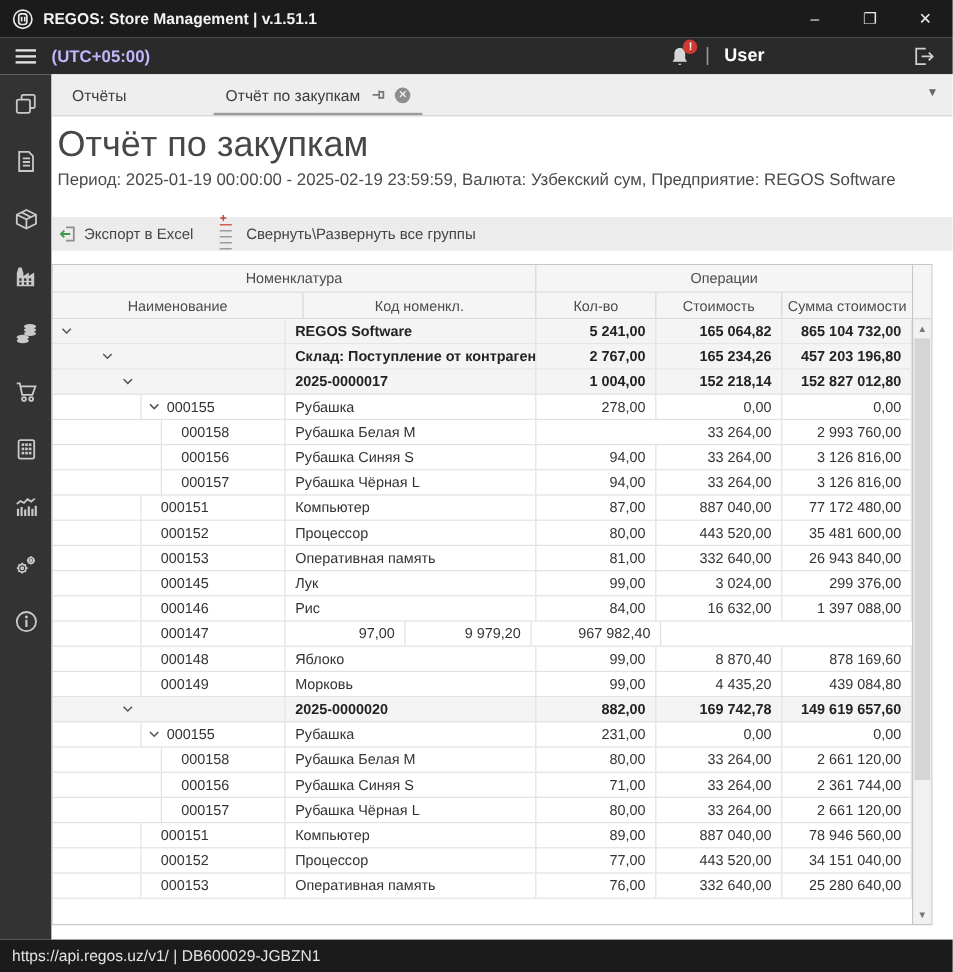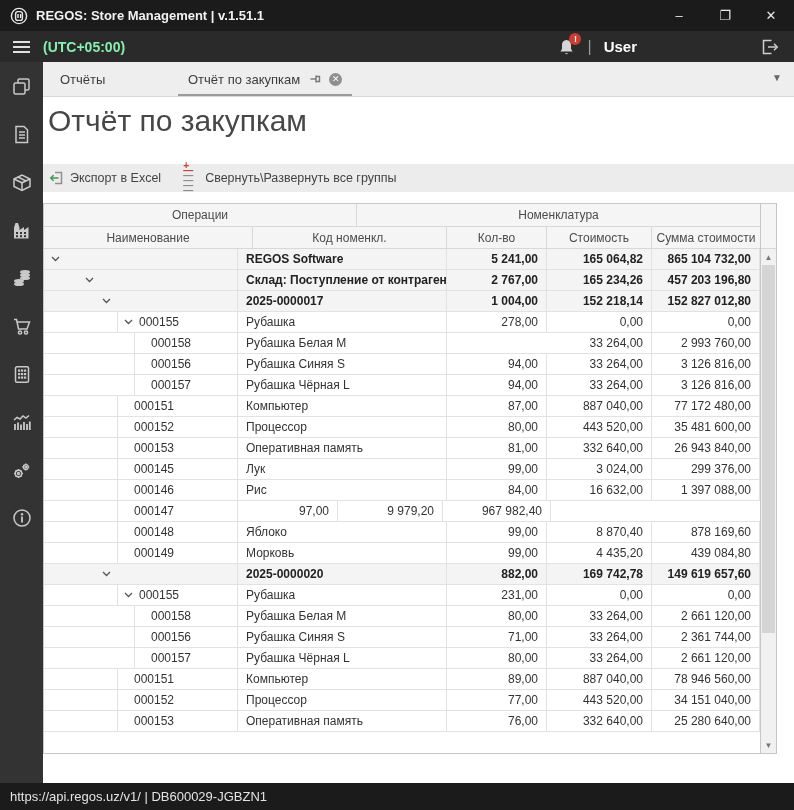--- a/index.html
+++ b/index.html
@@ -10,21 +10,21 @@
   .titlebar{height:31px;background:#1b1b1b;display:flex;align-items:center;color:#fff}
   .logo{margin:0 8px 0 10px;display:flex;align-items:center}
   .apptitle{font-size:13px;font-weight:bold;color:#f2f2f2}
   .winbtns{margin-left:auto;display:flex;height:100%}
   .winbtn{width:46px;height:100%;display:flex;align-items:center;justify-content:center;color:#e8e8e8;font-size:13px}
 
   
   .menubar{height:31px;background:#2a2a2a;display:flex;align-items:center;color:#fff}
   .hamburger{width:43px;display:flex;flex-direction:column;align-items:center;gap:3px;cursor:pointer}
   .hamburger span{display:block;width:17px;height:2px;background:#e0e0e0}
-  .tz{font-weight:bold;font-size:14px;color:#86efac}
+  .tz{font-weight:bold;font-size:14px;color:#c4b5fd}
   .menu-right{margin-left:auto;display:flex;align-items:center;gap:12px;padding-right:14px}
   .bell{position:relative;display:flex}
   .bell-badge{position:absolute;top:-5px;right:-6px;width:12px;height:12px;background:#cf3a30;border-radius:50%;color:#fff;font-size:9px;font-weight:bold;display:flex;align-items:center;justify-content:center}
   .sep{color:#9a9a9a;font-size:16px}
   .username{font-weight:bold;font-size:15px;color:#fff;margin-right:110px}
 
   
   .sidebar{position:absolute;left:0;top:62px;bottom:27px;width:43px;background:#333}
   .side-item{height:48px;display:flex;align-items:center;justify-content:center;cursor:pointer}
 
@@ -277,20 +277,21 @@
               <path d="M7 3.5 H10.5 V8.5 H7"></path>
           </svg>
         </span>
         <span class="tab-close">✕</span>
       </span>
     </div>
     <span class="tab-dropdown">▼</span>
   </div>
 
   <div class="page-title">Отчёт по закупкам</div>
+  <div class="page-subtitle">Период: 2025-01-19 00:00:00 - 2025-02-19 23:59:59, Валюта: Узбекский сум, Предприятие: REGOS Software</div>
 
   <div class="toolbar">
     <div class="toolbtn">
       <span>
         <svg width="16" height="16" viewBox="0 0 16 16" fill="none" stroke-width="1.5">
           <path d="M7 2.5 H13.5 V13.5 H7" stroke="#8f8f8f"></path>
           <path d="M10.5 8 H2.8" stroke="#3c9a46"></path>
             <path d="M5.6 5.2 L2.8 8 L5.6 10.8" stroke="#3c9a46"></path>
         </svg>
       </span>
@@ -302,22 +303,22 @@
         <span class="lines">— —</span>
         <span class="lines">— —</span>
       </span>
       <span>Свернуть\Развернуть все группы</span>
     </div>
   </div>
 
   <div class="tablewrap">
     <div class="tleft">
       <div class="headrow h1">
+        <div class="hcell" style="width:403px">Номенклатура</div>
         <div class="hcell" style="width:313px">Операции</div>
-        <div class="hcell" style="width:403px">Номенклатура</div>
       </div>
       <div class="headrow h2">
           <div class="hcell" style="width: 209px;">Наименование</div>
           <div class="hcell" style="width: 194px;">Код номенкл.</div>
           <div class="hcell" style="width: 100px;">Кол-во</div>
           <div class="hcell" style="width: 105px;">Стоимость</div>
           <div class="hcell" style="width: 108px;">Сумма стоимости</div>
         </div>
       <div class="tbody">
           <div class="trow group">

